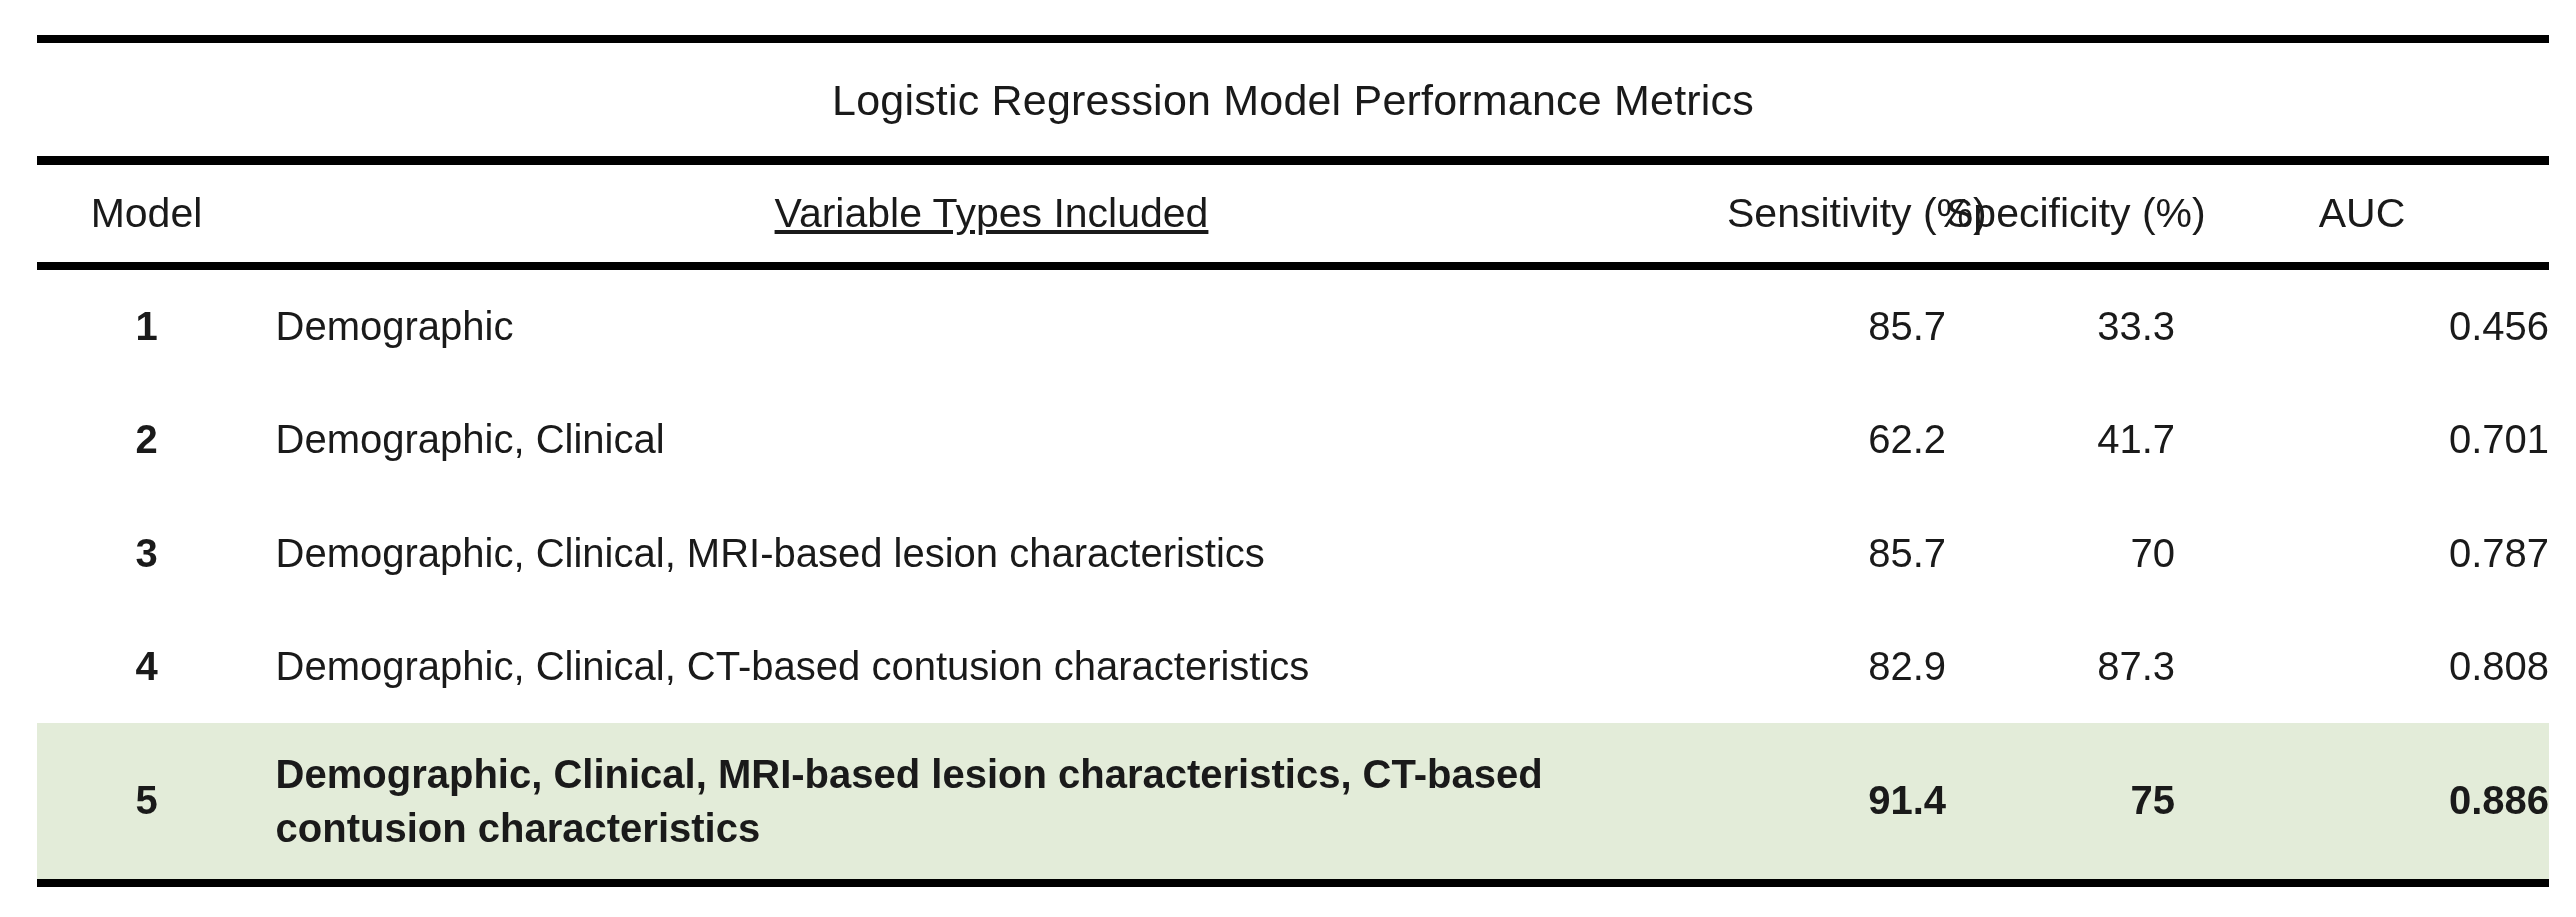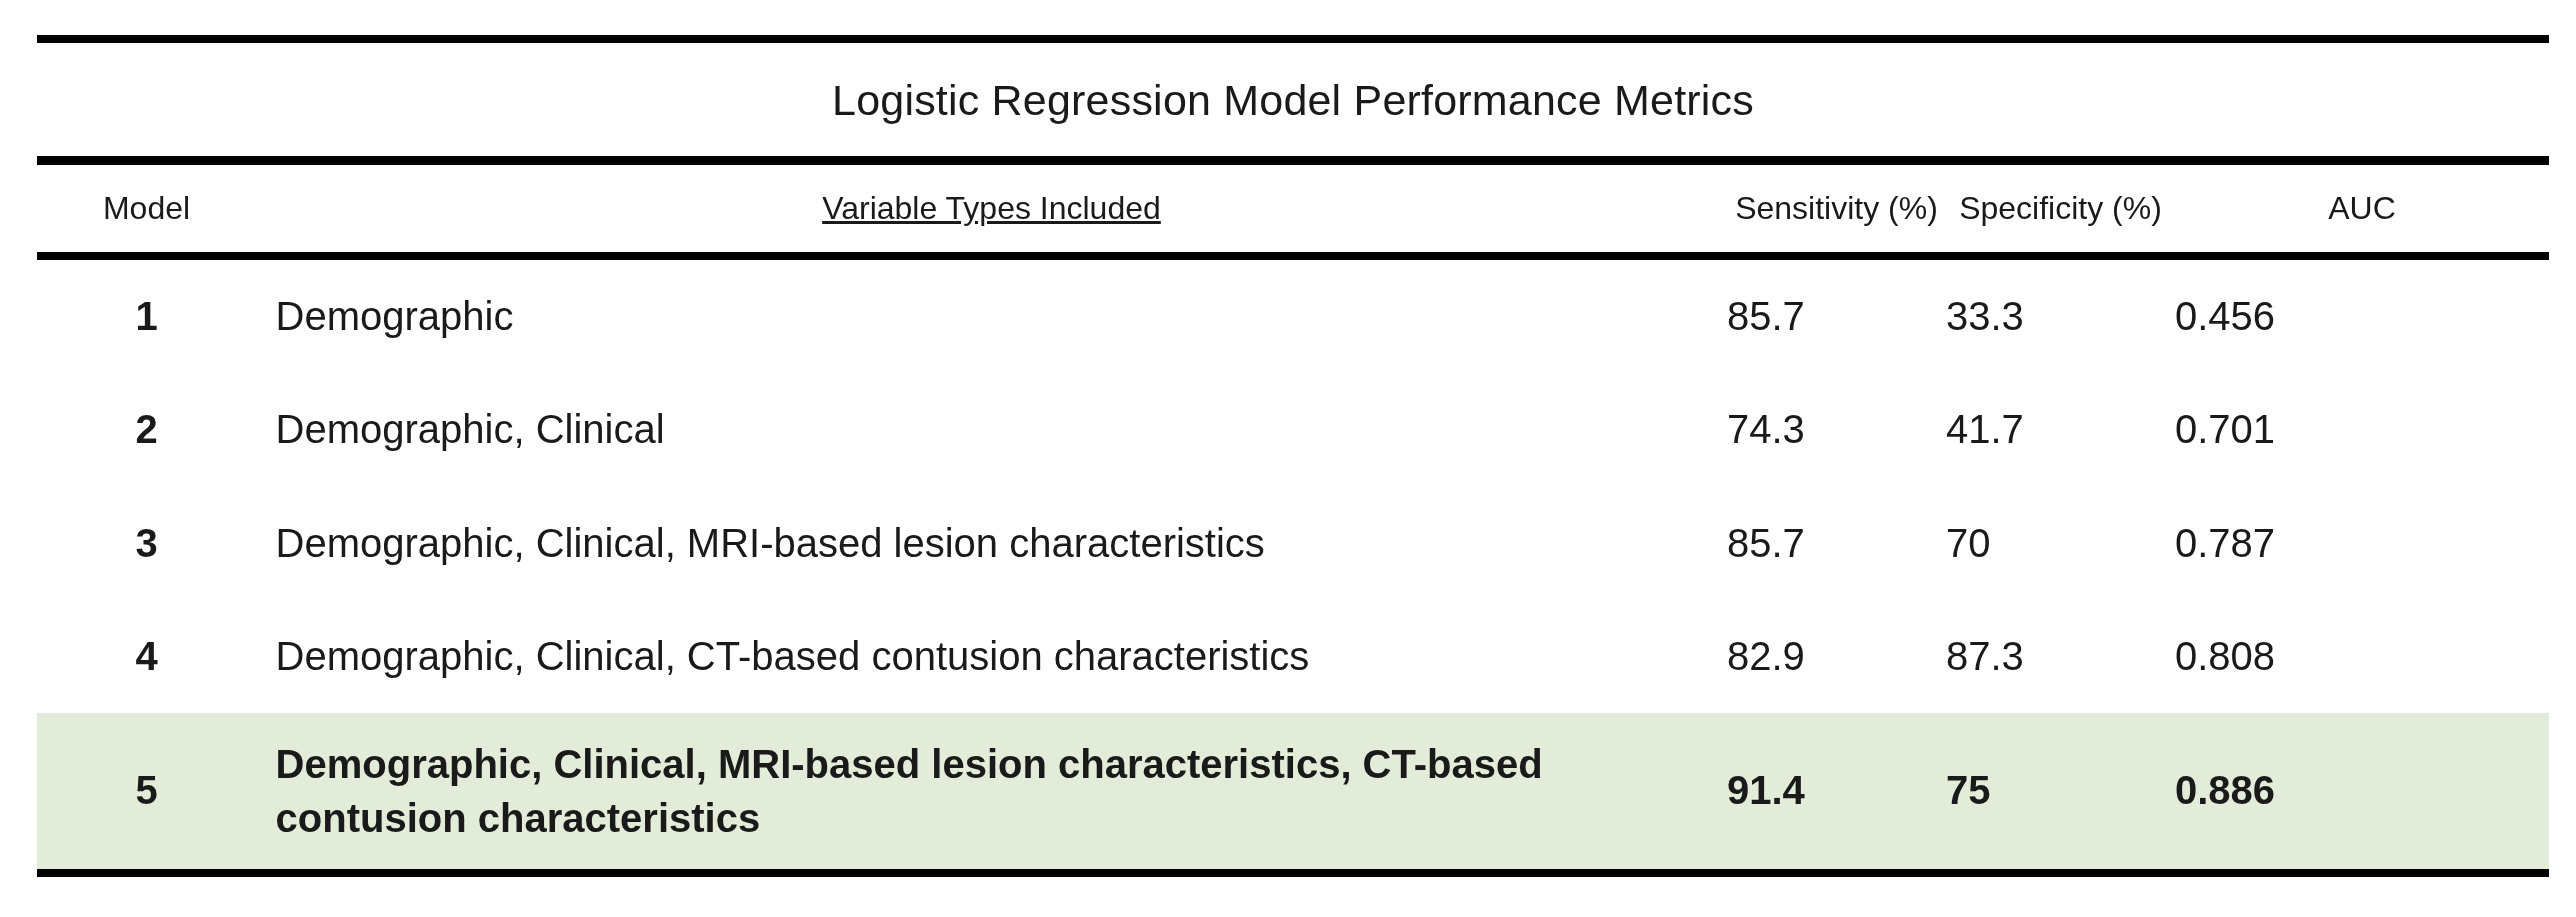--- a/index.html
+++ b/index.html
@@ -46,21 +46,21 @@
 
   .title-row td {
     text-align: center;
     font-size: 43px;
     font-weight: 400;
     padding: 33px 0 31px 0;
     letter-spacing: 0.2px;
   }
 
   .head-row td {
-    font-size: 32px;
+    font-size: 41px;
     font-weight: 400;
     padding: 25px 0 25px 0;
     text-align: center;
     white-space: nowrap;
   }
   .head-row td.vars-head { text-align: center; text-decoration: underline; }
 
   tbody tr td {
     font-size: 40px;
     padding: 29px 0 29px 0;
@@ -72,21 +72,21 @@
     font-weight: bold;
   }
   td.vars-cell {
     text-align: left;
     padding-left: 19.6px;
     padding-right: 28px;
     line-height: 1.38;
     margin-top: 48px;
   }
   td.num-cell {
-    text-align: left;
+    text-align: right;
   }
 
   tr.highlight-row td {
     background: #e3ecd9;
     font-weight: bold;
     padding-top: 24px;
     padding-bottom: 24px;
   }
   tr.highlight-row td.vars-cell {
     line-height: 1.35;
@@ -149,21 +149,21 @@
       <tr>
         <td class="model-cell">1</td>
         <td class="vars-cell">Demographic</td>
         <td class="num-cell">85.7</td>
         <td class="num-cell">33.3</td>
         <td class="num-cell">0.456</td>
       </tr>
       <tr>
         <td class="model-cell">2</td>
         <td class="vars-cell">Demographic, Clinical</td>
-        <td class="num-cell">74.3</td>
+        <td class="num-cell">62.2</td>
         <td class="num-cell">41.7</td>
         <td class="num-cell">0.701</td>
       </tr>
       <tr>
         <td class="model-cell">3</td>
         <td class="vars-cell">Demographic, Clinical, MRI-based lesion characteristics</td>
         <td class="num-cell">85.7</td>
         <td class="num-cell">70</td>
         <td class="num-cell">0.787</td>
       </tr>

